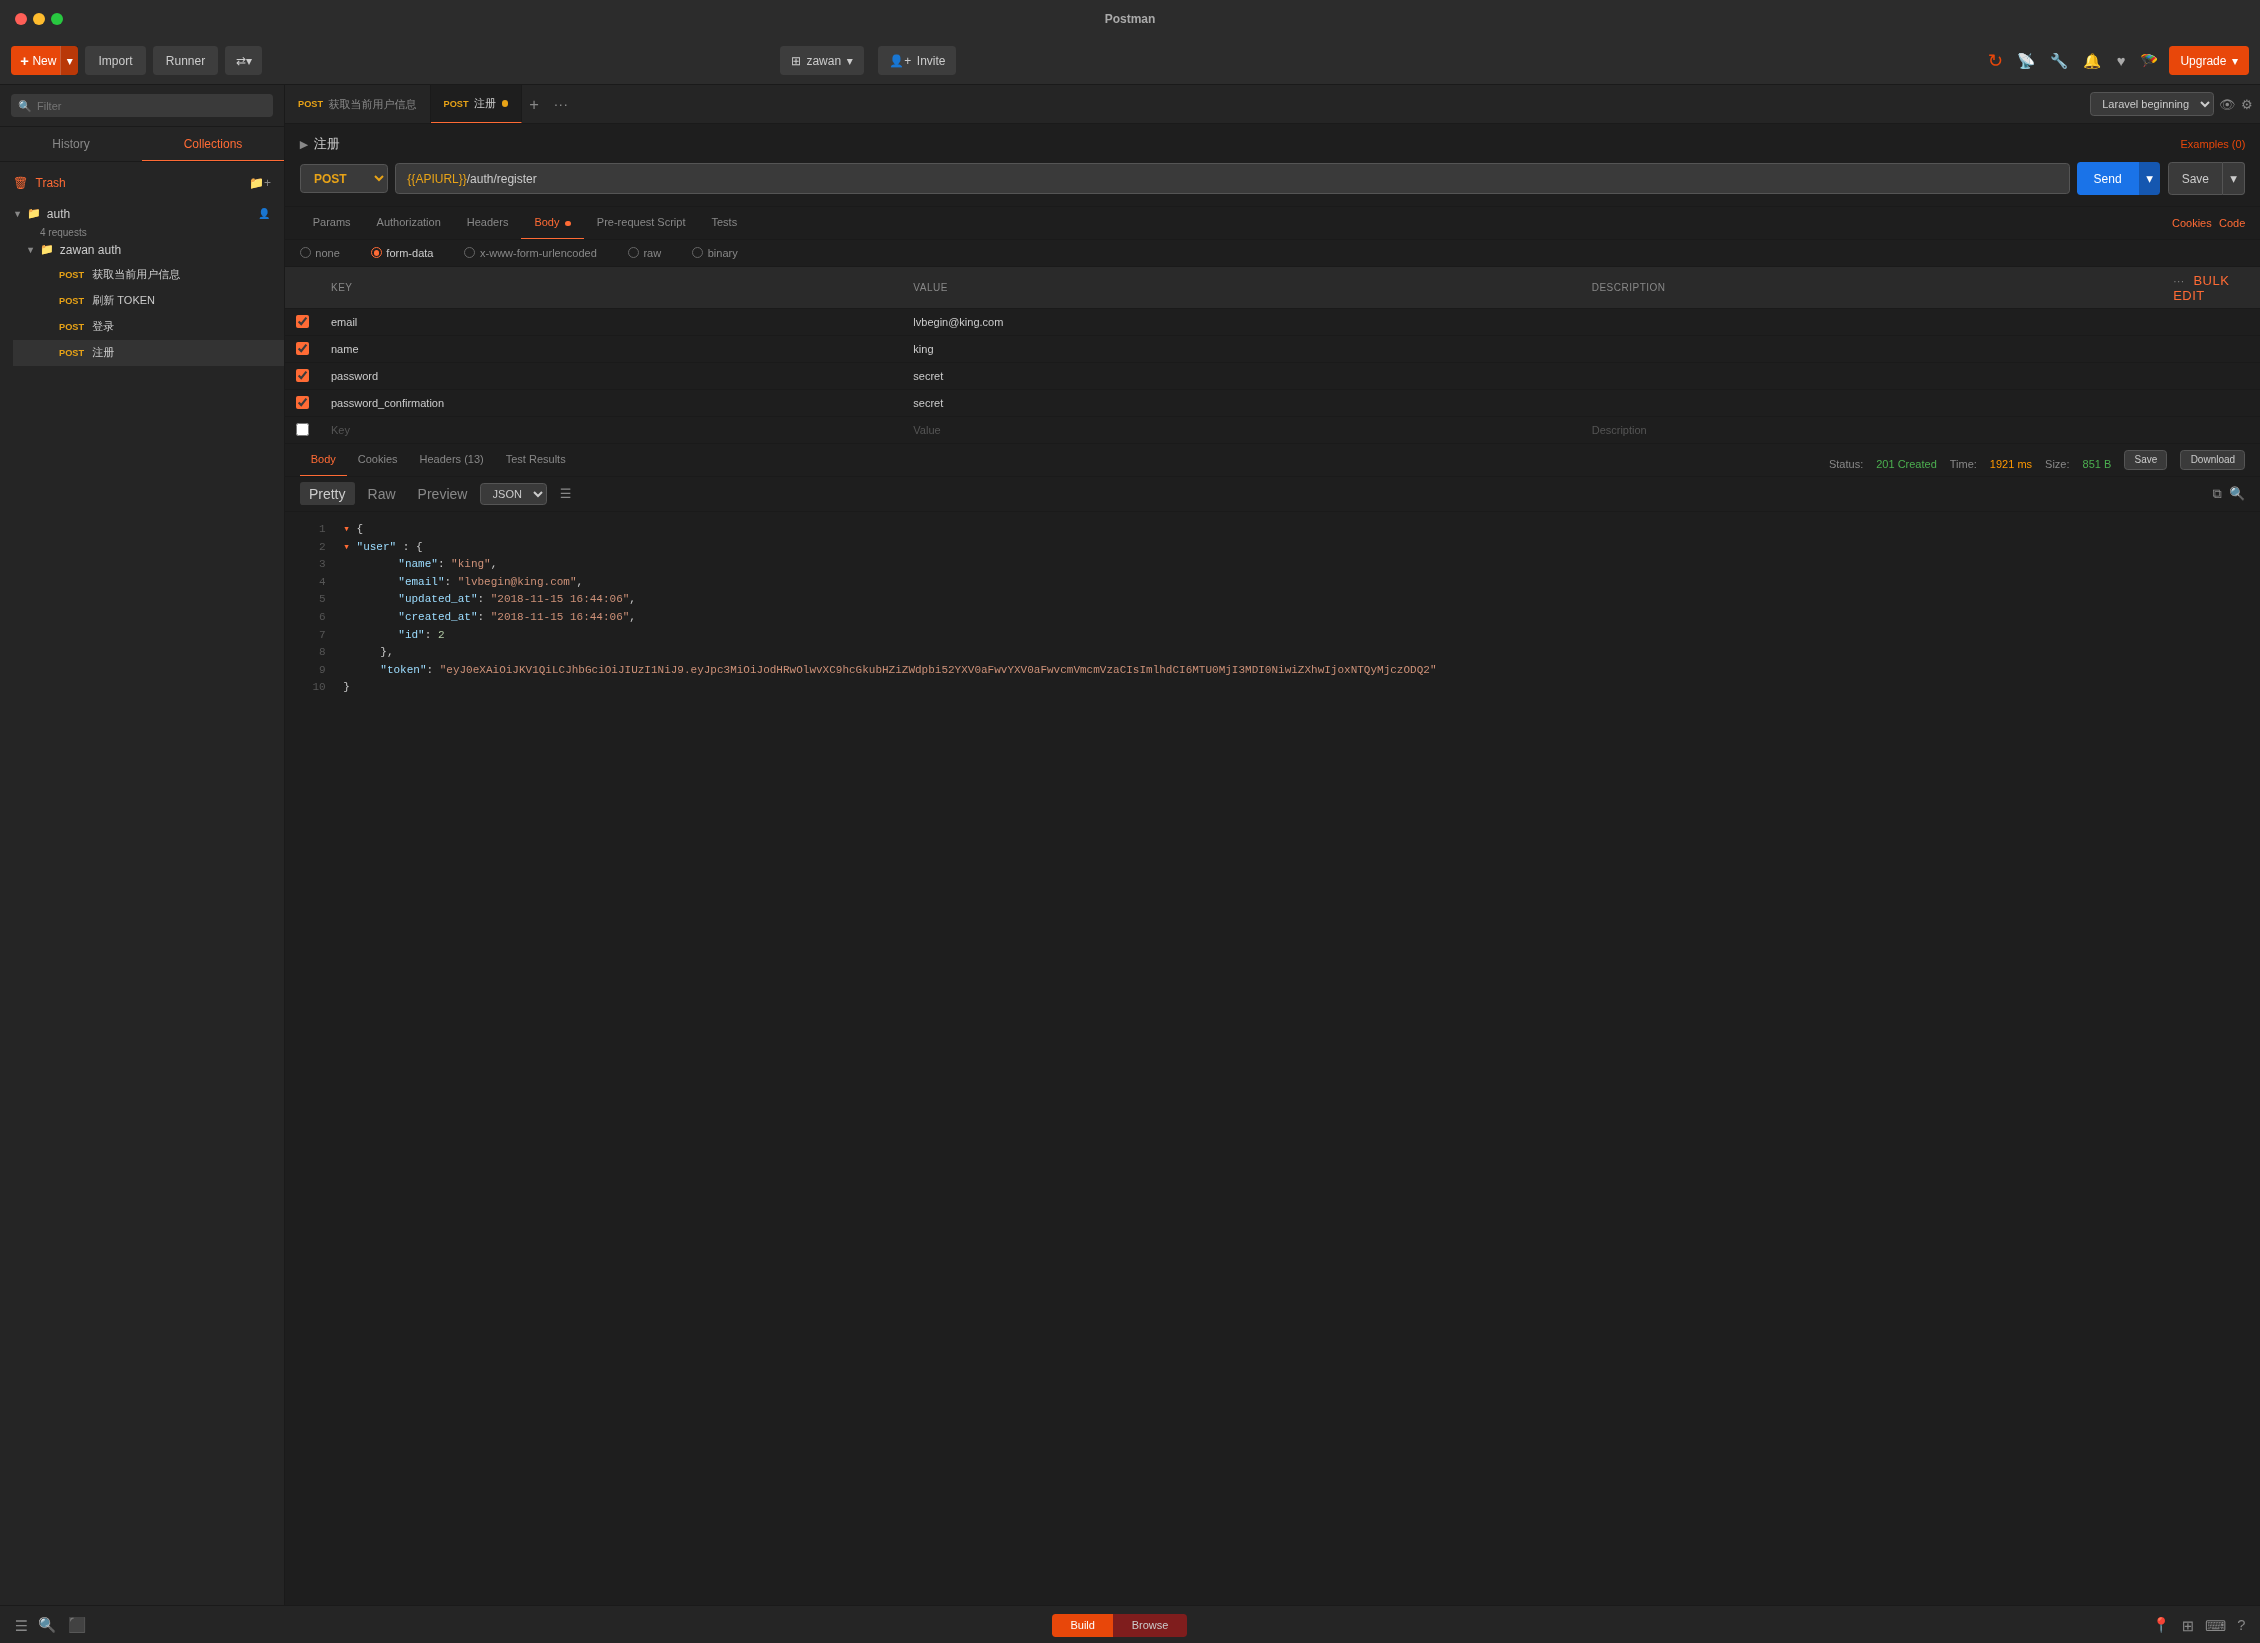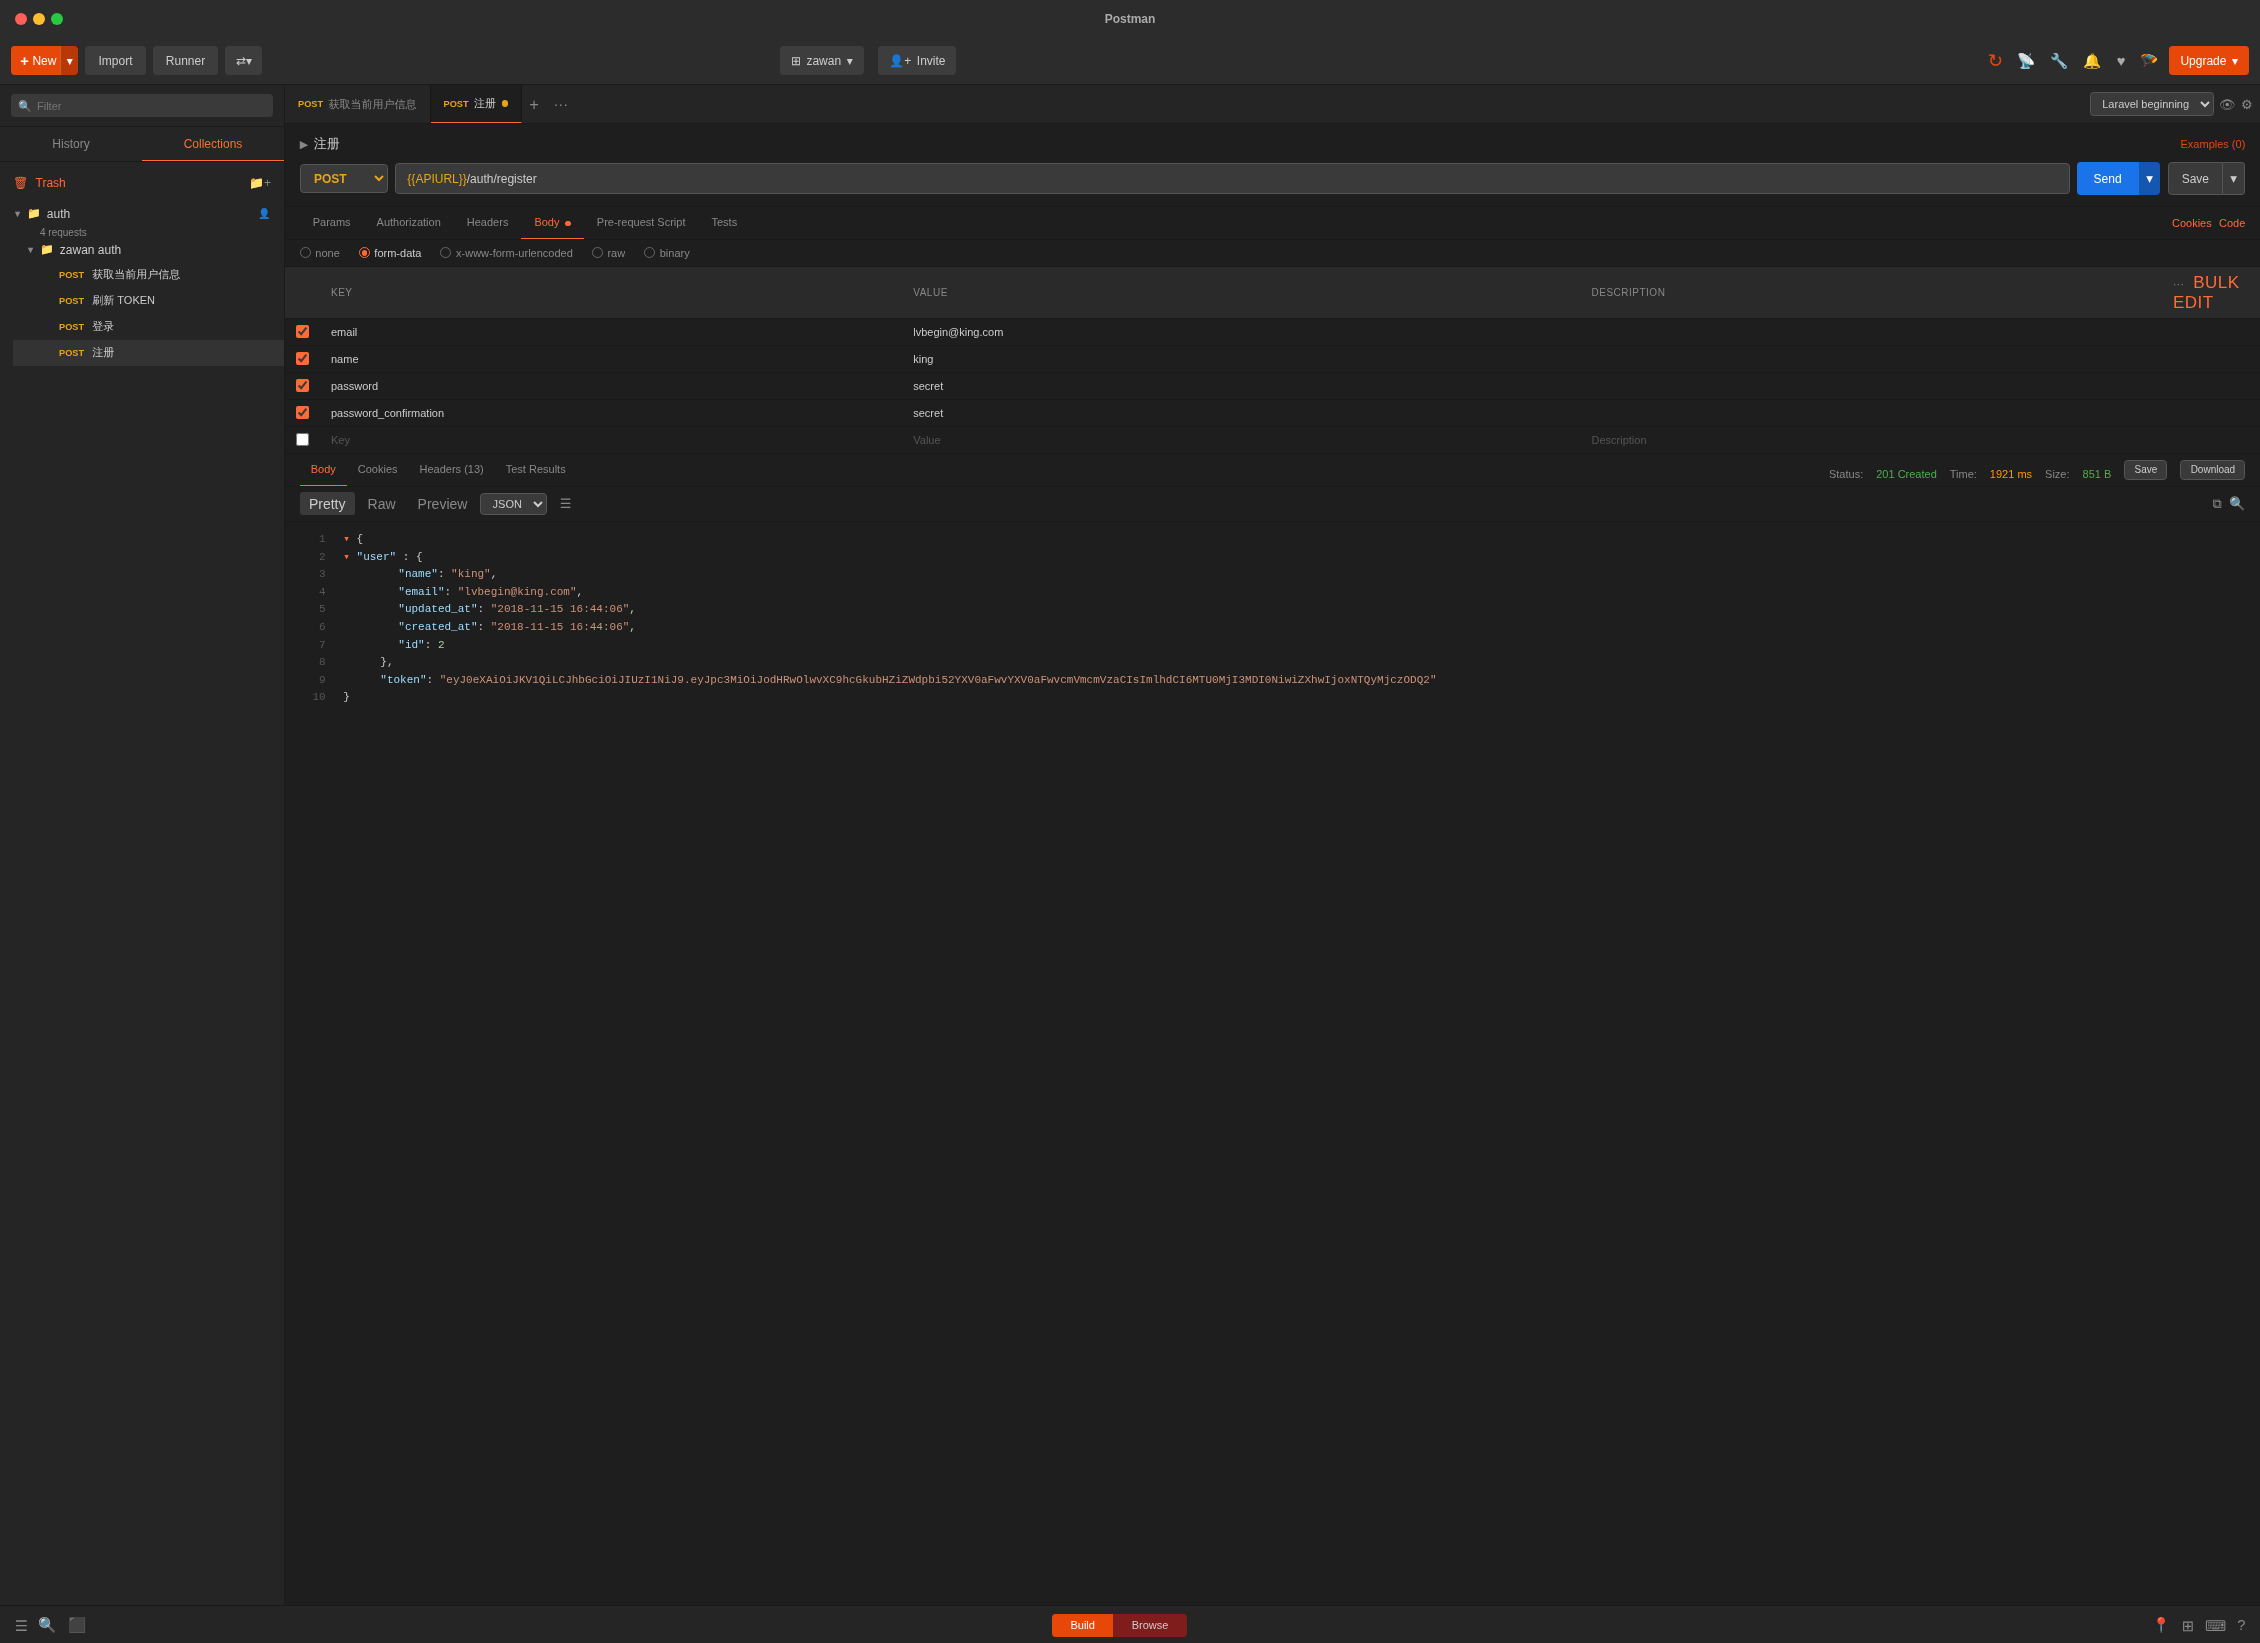--- a/index.html
+++ b/index.html
@@ -357,21 +357,21 @@
     }
     .req-tab.active { color: #ff6b35; border-bottom: 1.8px solid #ff6b35; }
     .req-tab .dot { display: inline-block; width: 5.5px; height: 5.5px; border-radius: 50%; background: #ff6b35; margin-left: 2.8px; vertical-align: middle; }
     .req-tab-right { margin-left: auto; display: flex; gap: 7.3px; }
     .cookies-link, .code-link { color: #ff6b35; cursor: pointer; font-size: 11px; padding: 9.2px 0; }
 
     
     .body-options {
       display: flex;
       align-items: center;
-      gap: 19px;
+      gap: 31px;
       padding: 7.3px 14.7px;
       border-bottom: 0.9px solid #1a1a1a;
     }
     .radio-opt { display: flex; align-items: center; gap: 4.6px; cursor: pointer; font-size: 11px; color: #888; }
     .radio-opt.active { color: #ccc; }
     .radio-dot { width: 11px; height: 11px; border-radius: 50%; border: 1.8px solid #666; display: flex; align-items: center; justify-content: center; }
     .radio-dot.filled { border-color: #ff6b35; }
     .radio-dot.filled::after { content: ''; width: 5.5px; height: 5.5px; border-radius: 50%; background: #ff6b35; }
 
     
@@ -393,21 +393,21 @@
       font-size: 11px;
       color: #ccc;
       vertical-align: middle;
     }
     .form-table td:first-child { width: 33px; }
     .form-checkbox { width: 13px; height: 13px; accent-color: #ff6b35; }
     .col-key { width: 30%; }
     .col-value { width: 35%; }
     .col-desc { width: 30%; }
     .col-actions { width: 5%; text-align: right; }
-    .bulk-edit-btn { color: #ff6b35; cursor: pointer; font-size: 17px; }
+    .bulk-edit-btn { color: #ff6b35; cursor: pointer; font-size: 13px; }
     .more-dots { color: #888; margin-right: 5.5px; }
     .placeholder-row td { color: #555; }
 
     
     .response-area { flex: 1; display: flex; flex-direction: column; min-height: 0; }
     .response-tabs-bar {
       display: flex;
       align-items: center;
       border-bottom: 0.9px solid #1a1a1a;
       padding: 0 14.7px;

